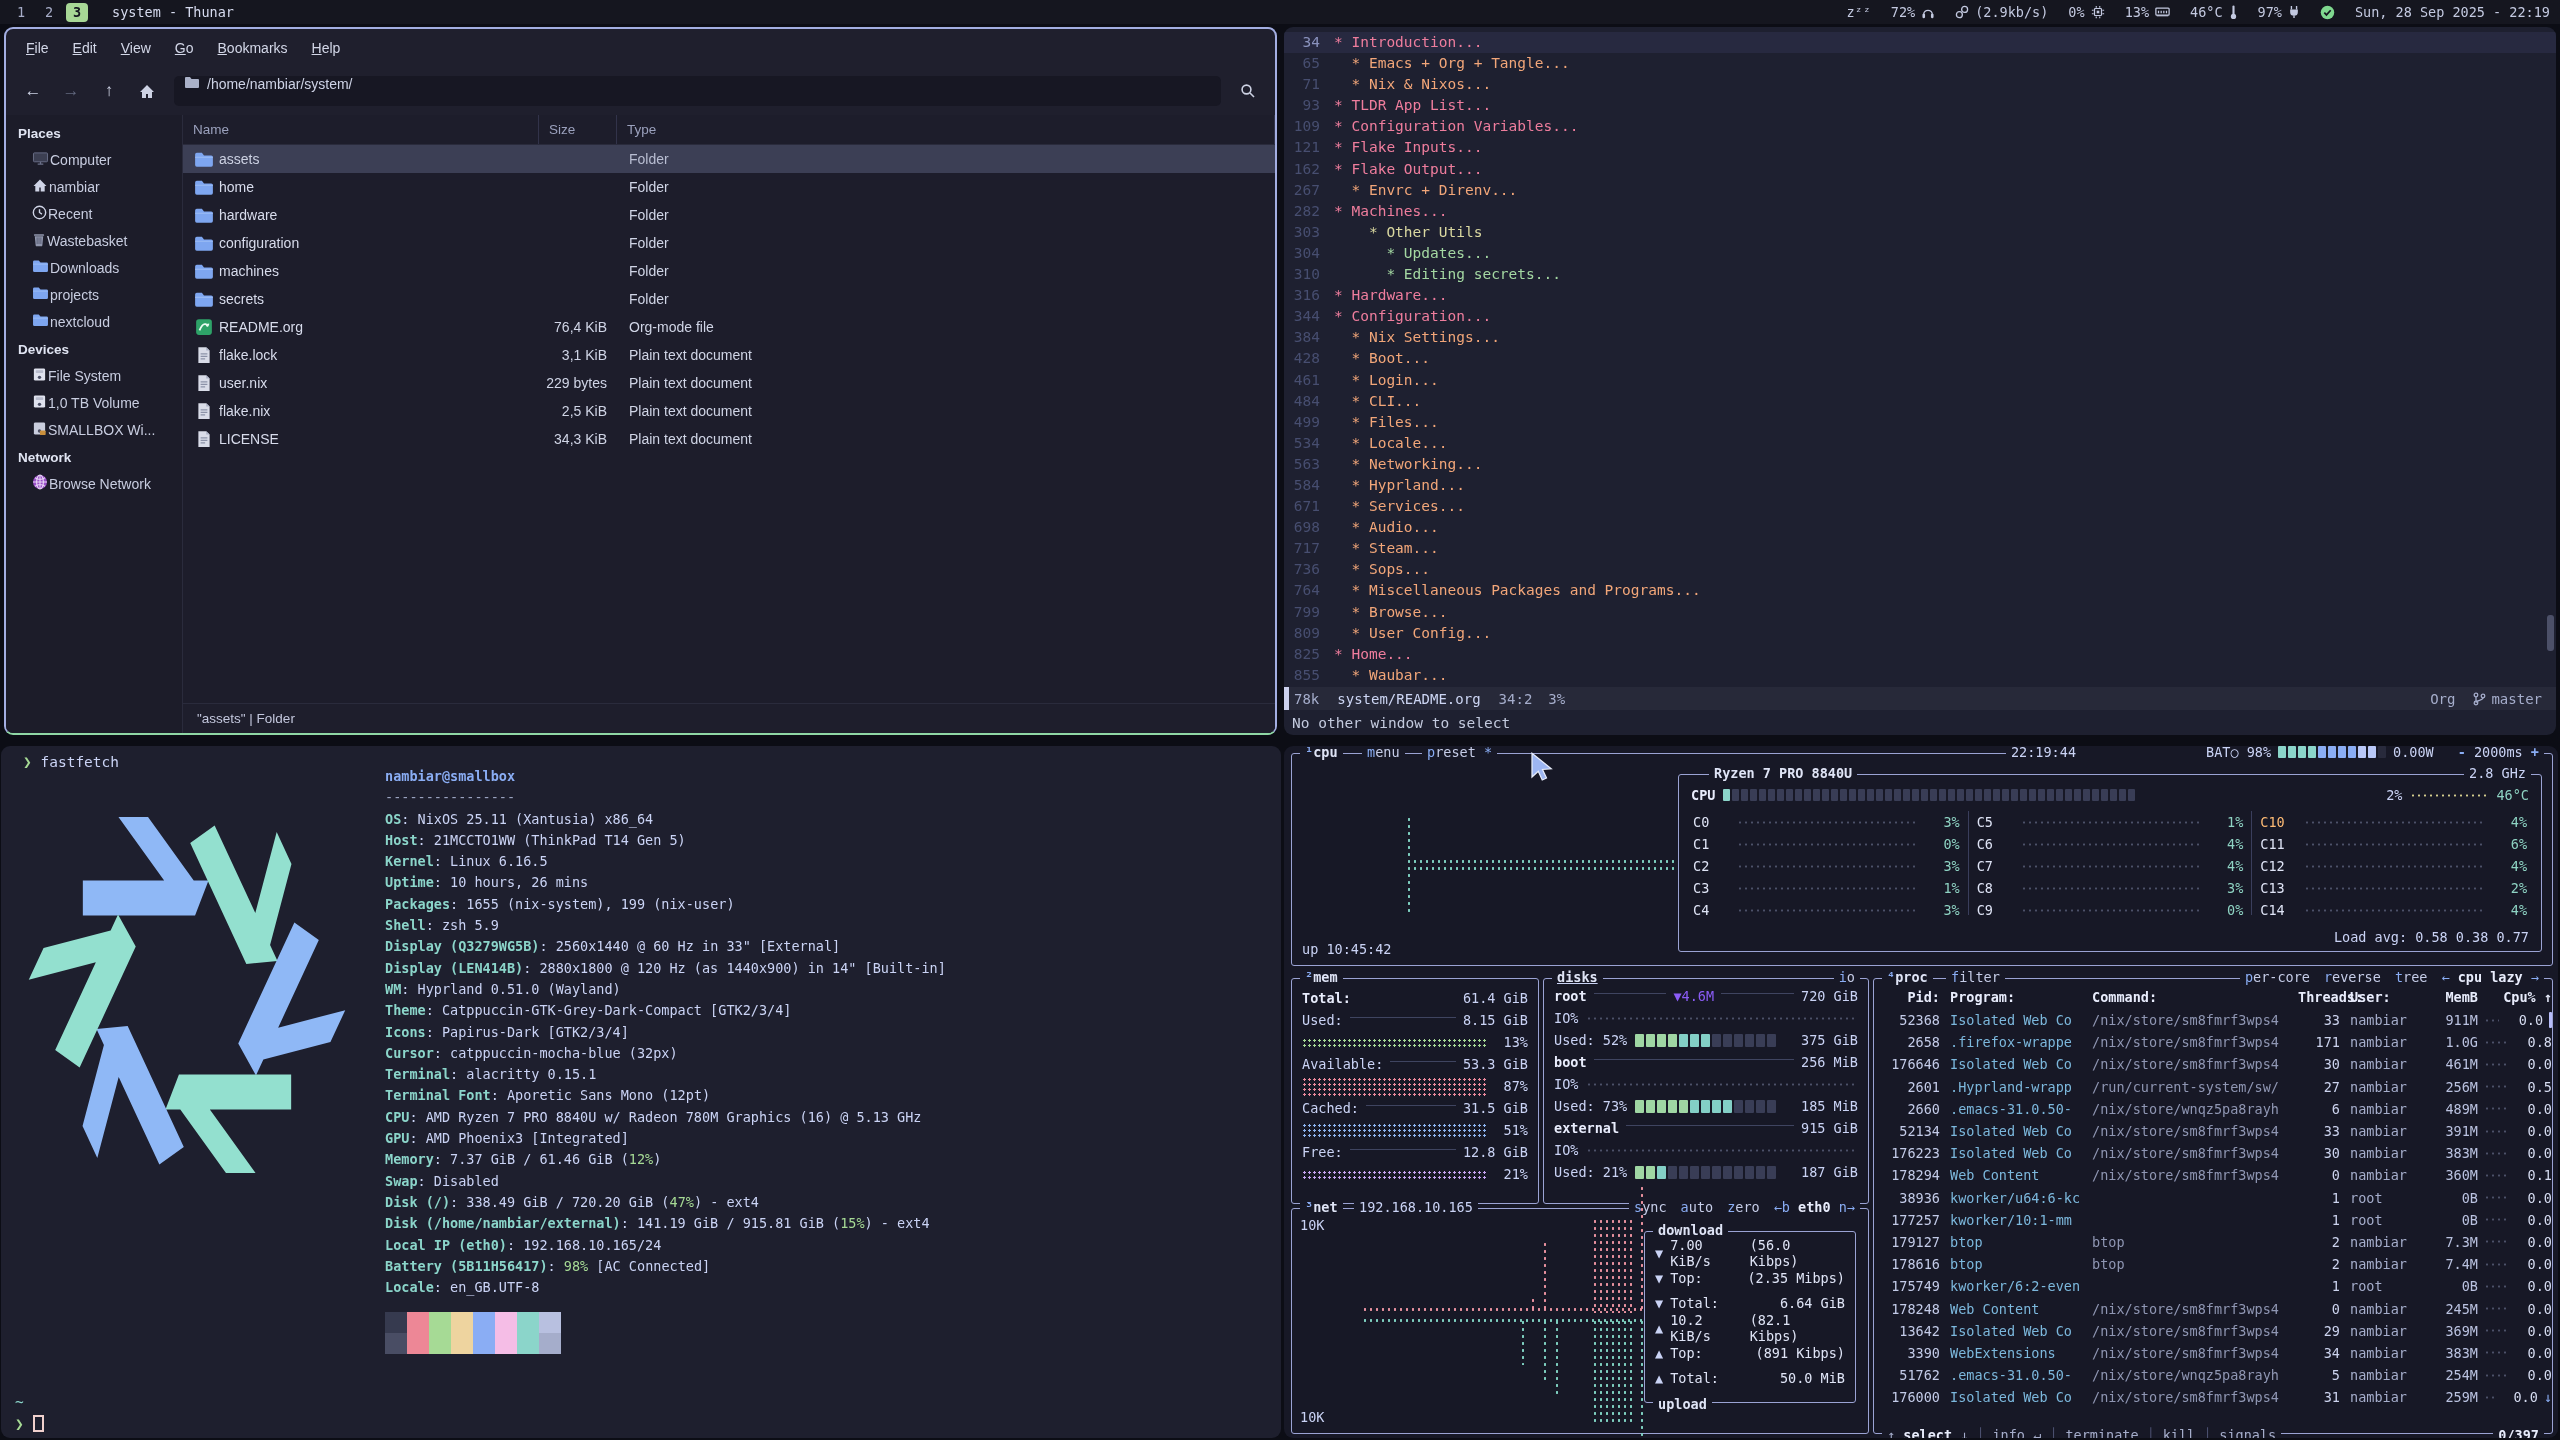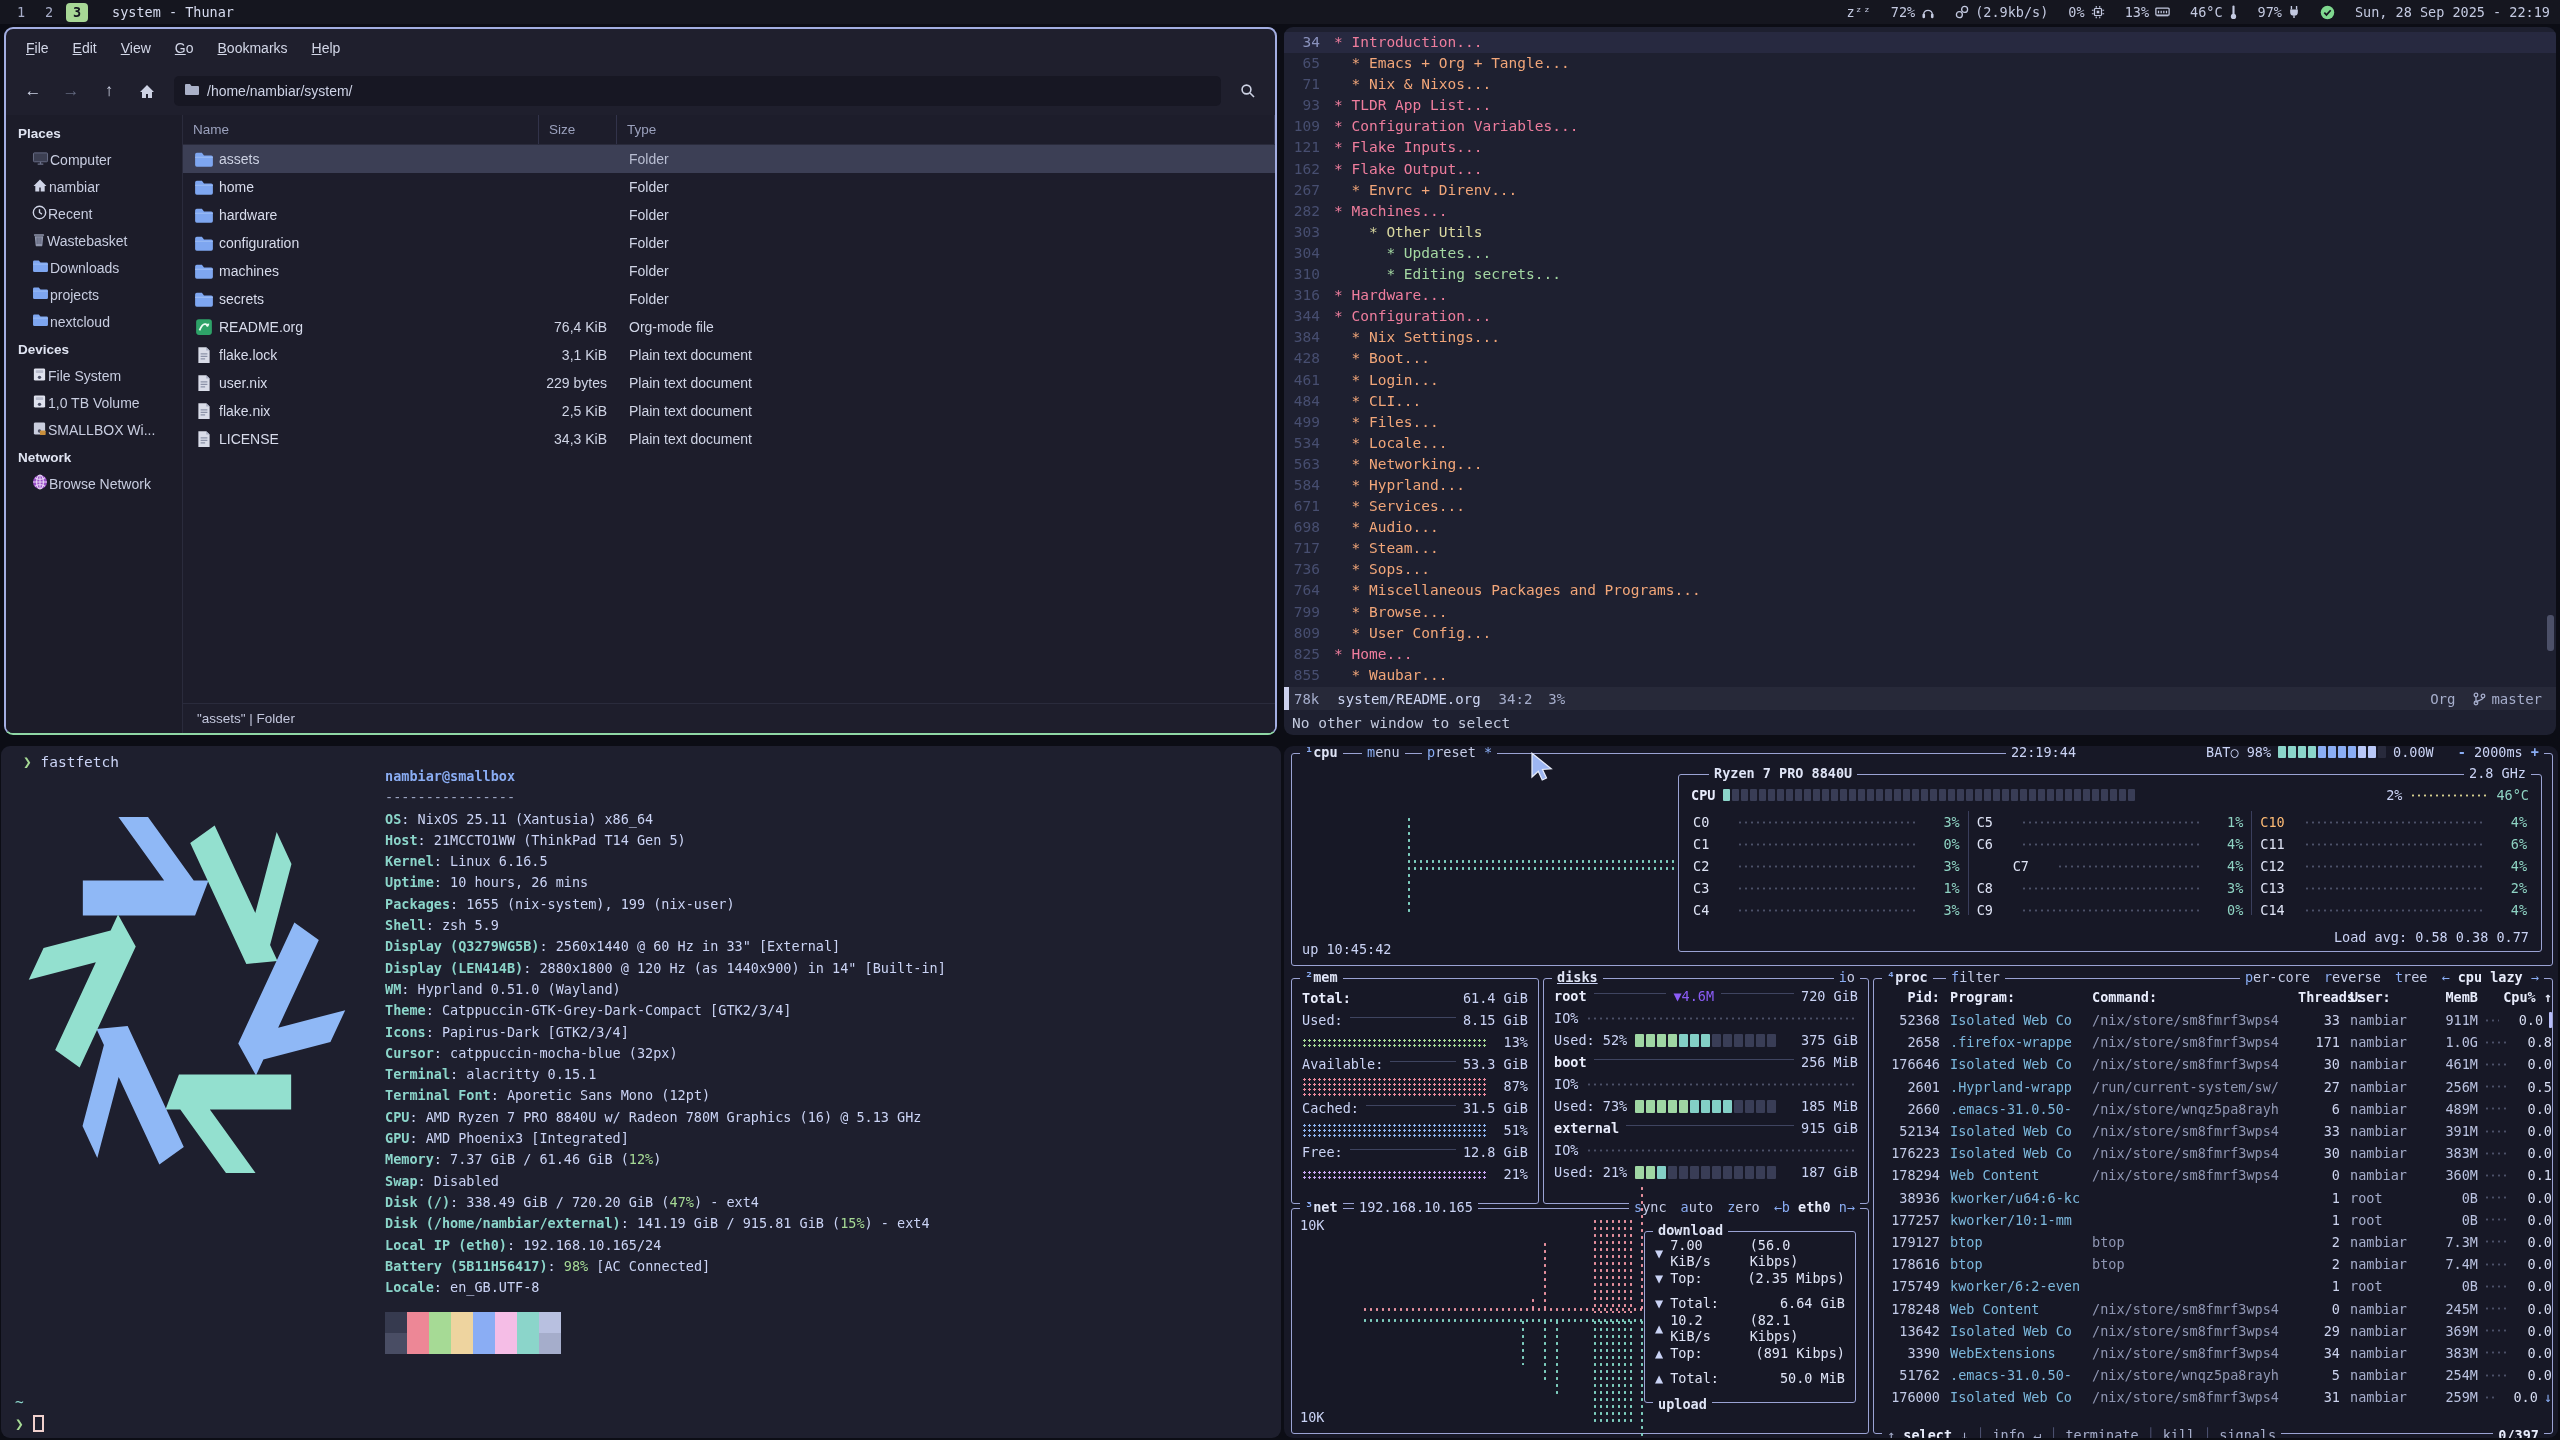--- a/index.html
+++ b/index.html
@@ -25,21 +25,21 @@
   #btop{left:1284px;top:746px;width:1274px;height:692px;background:#171826;overflow:hidden;font-size:13.5px}
   
   #menubar{height:38px;display:flex;align-items:center;gap:4px;padding-left:10px;font-size:14px;color:#d3d7e8}
   .menu-item{padding:4px 10px;border-radius:4px}
   .menu-item::first-letter{text-decoration:underline}
   #toolbar{height:48px;display:flex;align-items:center;gap:4px;padding:0 10px}
   .navbtn{width:34px;height:30px;display:flex;align-items:center;justify-content:center;
     font-size:17px;color:#cdd2e4;border-radius:5px}
   .navbtn.dim{color:#62687f}
   #pathwrap{flex:1;height:30px;background:#171723;border-radius:5px;margin:0 6px;
-    display:flex;align-items:center;gap:8px;padding:0 10px;font-size:14px;color:#ced3e6}
+    display:flex;align-items:flex-start;gap:8px;padding:0 10px;font-size:14px;color:#ced3e6}
   #searchbtn{width:34px;height:30px;display:flex;align-items:center;justify-content:center;border-radius:5px}
   #thunar-main{flex:1;display:flex;min-height:0}
   #sidebar{width:176px;background:#1c1c29;padding-top:4px;font-size:14px;color:#c8cde0;overflow:hidden}
   .side-h{font-weight:bold;color:#e0e4f2;padding:7px 12px 5px;font-size:13.5px}
   .side-item{display:flex;align-items:center;gap:1px;height:27px;padding-left:26px;white-space:nowrap}
   .side-item svg{flex:none}
   #filelist{flex:1;background:#1d1d2b;display:flex;flex-direction:column;border-left:1px solid #2a2b3c}
   #fl-head{height:30px;display:flex;align-items:center;font-size:13.5px;color:#9ba1bd;border-bottom:1px solid #2a2b3c}
   #fl-head .hc{padding-left:10px;border-right:1px solid #32334a;height:100%;display:flex;align-items:center}
   .hc.name{width:356px;padding-left:34px}
@@ -674,21 +674,21 @@
             <div style="display: flex; align-items: center; height: 22px;">
               <span style="width:36px;color:#dfe4f6">C5</span>
               <span class="dots" style="flex:1;height:7px;margin:0 8px"></span>
               <span style="width:34px;text-align:right;color:#8ed3c3">1%</span>
             </div>
             <div style="display: flex; align-items: center; height: 22px;">
               <span style="width:36px;color:#dfe4f6">C6</span>
               <span class="dots" style="flex:1;height:7px;margin:0 8px"></span>
               <span style="width:34px;text-align:right;color:#8ed3c3">4%</span>
             </div>
-            <div style="display: flex; align-items: center; height: 22px; margin-left: 36px;">
+            <div style="display: flex; align-items: center; height: 22px;">
               <span style="width:36px;color:#dfe4f6">C7</span>
               <span class="dots" style="flex:1;height:7px;margin:0 8px"></span>
               <span style="width:34px;text-align:right;color:#8ed3c3">4%</span>
             </div>
             <div style="display: flex; align-items: center; height: 22px;">
               <span style="width:36px;color:#dfe4f6">C8</span>
               <span class="dots" style="flex:1;height:7px;margin:0 8px"></span>
               <span style="width:34px;text-align:right;color:#8ed3c3">3%</span>
             </div>
             <div style="display: flex; align-items: center; height: 22px;">

